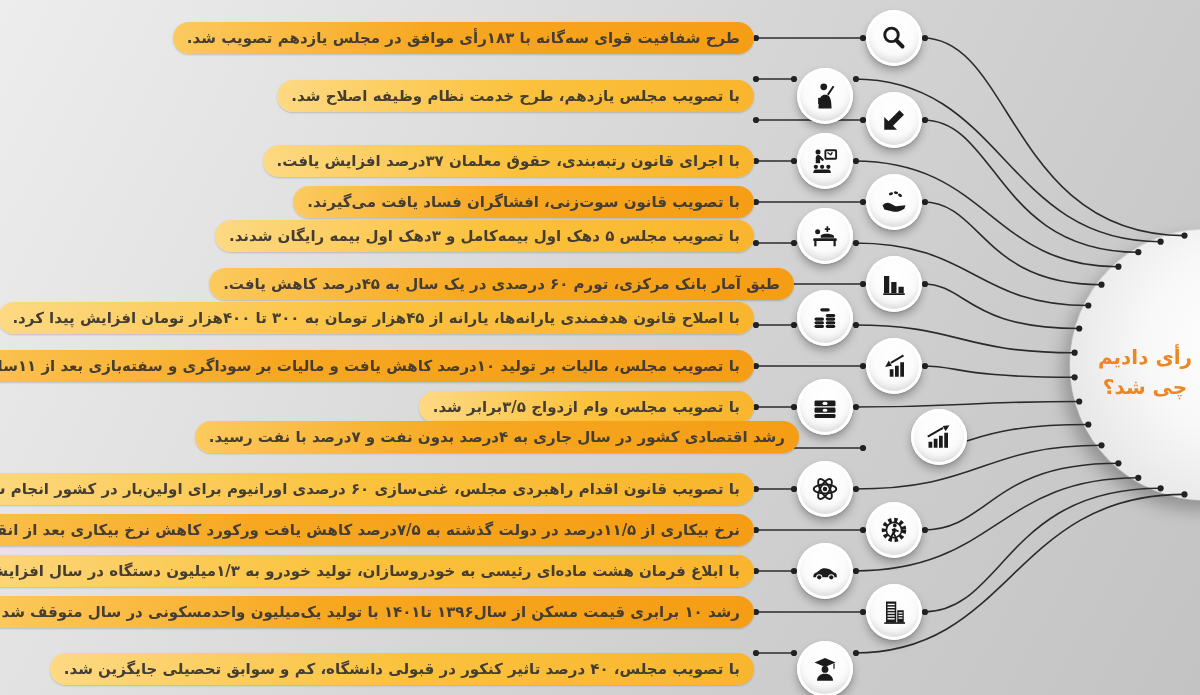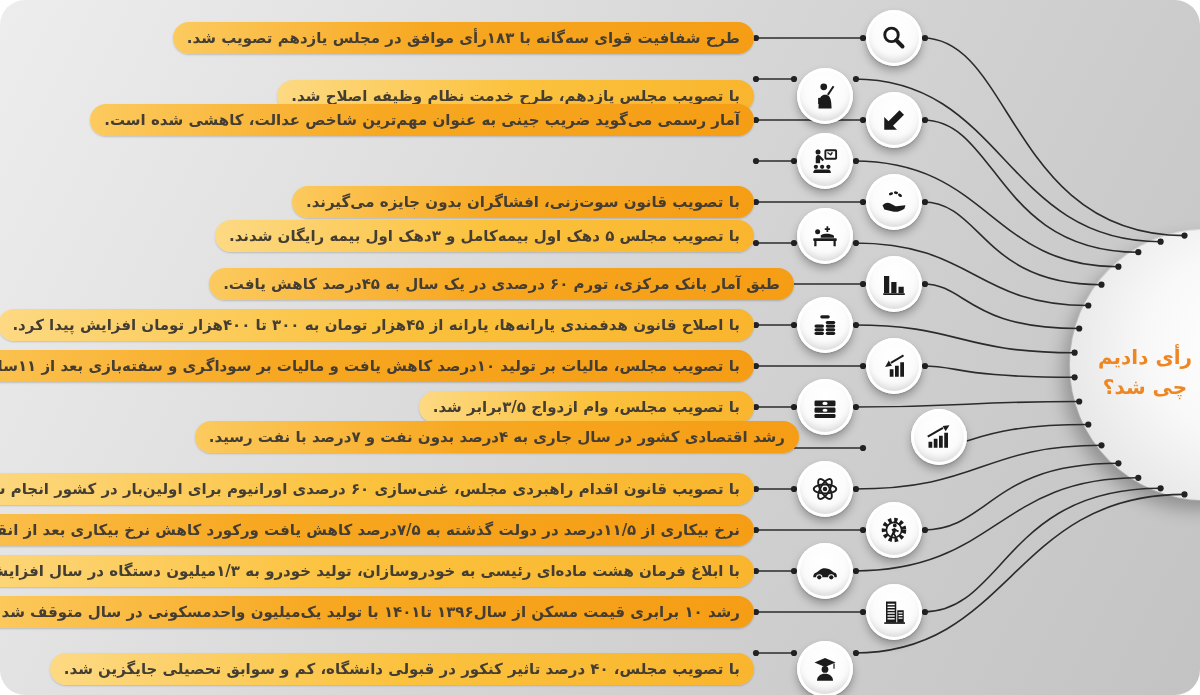--- a/index.html
+++ b/index.html
@@ -1,20 +1,19 @@
 <!DOCTYPE html>
 <html lang="fa"><head>
 <meta charset="utf-8">
 <style>
   html,body{margin:0;padding:0;}
   #canvas{
     position:relative;width:1200px;height:695px;overflow:hidden;
     background:linear-gradient(118deg,#ededed 0%,#e2e2e2 25%,#d6d6d6 50%,#cccccc 75%,#c3c3c3 100%);
     font-family:"DejaVu Sans",sans-serif;
-    border-radius:25px;
   }
   
   .fact-row{position:absolute;left:0;width:1200px;height:32px;}
   .pill{
     position:absolute;right:446px;top:0;height:32px;border-radius:16px;
     padding:0 14px;display:flex;align-items:center;direction:rtl;white-space:nowrap;
     box-shadow:0 1px 2px rgba(0,0,0,.18);
   }
   .tone-a{background:linear-gradient(90deg,#fcca5e 0%,#f7a720 45%,#f59d15 100%);}
   .tone-b{background:linear-gradient(90deg,#fdd983 0%,#fbc23e 50%,#f9b52d 100%);}
@@ -161,46 +160,46 @@
     <div class="icon-badge" style="left: 797px; top: -12px;">
           <svg viewBox="0 0 24 24" fill="#1b1b1b">
             <circle cx="11" cy="4.6" r="2.7"></circle>
             <path d="M6.8 22c0-5.5.9-8.6 2.4-10l1.8-1h2.4l1.6 1c1.5 1.4 2.2 4.5 2.2 10z"></path>
             <path d="M13.6 10.6l4.6-6.9 1.3.9-4.6 6.9z"></path>
             <path d="M6.5 13.5h2v5h-2z"></path>
           </svg>
         </div>
   </div>
       <div class="fact-row" style="top: 104px;">
-    <div class="pill tone-a">
-      <span class="pill-text">آمار رسمی می‌گوید ضریب جینی به عنوان مهم‌ترین شاخص عدالت، کاهشی شده است.</span>
-    </div>
     <div class="icon-badge" style="left: 866px; top: -12px;">
           <svg viewBox="0 0 24 24" fill="#1b1b1b">
             <path d="M4.2 19.8V9.6l3.4 3.4 8.8-8.8 3.6 3.6-8.8 8.8 3.2 3.2z"></path>
           </svg>
         </div>
   </div>
       <div class="fact-row" style="top: 145px;">
+    <div class="pill tone-b">
+      <span class="pill-text">با اجرای قانون رتبه‌بندی، حقوق معلمان ۳۷درصد افزایش یافت.</span>
+    </div>
     <div class="icon-badge" style="left: 797px; top: -12px;">
           <svg viewBox="0 0 24 24" fill="#1b1b1b">
             <rect x="12.3" y="3.4" width="8.6" height="6.8" rx="0.6" fill="none" stroke="#1b1b1b" stroke-width="1.5"></rect>
             <path d="M14 5.2l3 2.2M17.9 5l-1.6 2.4" stroke="#1b1b1b" stroke-width="1.1" fill="none"></path>
             <circle cx="6.4" cy="4.8" r="2"></circle>
             <path d="M4.6 13.8V9.4c0-1.3.9-2.2 1.9-2.2.9 0 1.5.4 2.2 1.2l2.5 2.6-1.1 1.1-2-1.7v3.4z"></path>
             <circle cx="4.7" cy="16.6" r="1.7"></circle>
             <circle cx="9.7" cy="16.6" r="1.7"></circle>
             <circle cx="14.7" cy="16.6" r="1.7"></circle>
             <path d="M2.6 21.6c0-1.9.9-2.9 2.1-2.9h9.9c1.2 0 2.1 1 2.1 2.9z"></path>
           </svg>
         </div>
   </div>
       <div class="fact-row" style="top: 186px;">
     <div class="pill tone-a">
-      <span class="pill-text">با تصویب قانون سوت‌زنی، افشاگران بدون جایزه می‌گیرند.</span>
+      <span class="pill-text">با تصویب قانون سوت‌زنی، افشاگران فساد یافت می‌گیرند.</span>
     </div>
     <div class="icon-badge" style="left: 866px; top: -12px;">
           <svg viewBox="0 0 24 24" fill="#1b1b1b">
             <ellipse cx="9.6" cy="5.4" rx="1.7" ry="1.1" transform="rotate(-18 9.6 5.4)"></ellipse>
             <ellipse cx="13.6" cy="4.6" rx="1.7" ry="1.1" transform="rotate(10 13.6 4.6)"></ellipse>
             <ellipse cx="16.8" cy="6.6" rx="1.7" ry="1.1" transform="rotate(32 16.8 6.6)"></ellipse>
             <path d="M2.8 14.6c2.2-2 4.3-2.5 6.3-1.4l4.2 2.1c2.8.1 4.9-.7 7.9-.8l-.9 2.8c-3 2-6.1 2.9-9.3 2.3l-6.7-1.6z"></path>
           </svg>
         </div>
   </div>
@@ -224,21 +223,21 @@
     </div>
     <div class="icon-badge" style="left: 866px; top: -12px;">
           <svg viewBox="0 0 24 24" fill="#1b1b1b">
             <rect x="4" y="5.6" width="4.2" height="13.6"></rect>
             <rect x="9.8" y="10.4" width="4.2" height="8.8"></rect>
             <rect x="15.6" y="14.2" width="4.2" height="5"></rect>
             <rect x="3.4" y="19.4" width="17.2" height="1.4"></rect>
           </svg>
         </div>
   </div>
-      <div class="fact-row" style="top: 309px;">
+      <div class="fact-row" style="top: 302px;">
     <div class="pill tone-b">
       <span class="pill-text">با اصلاح قانون هدفمندی یارانه‌ها، یارانه از ۴۵هزار تومان به ۳۰۰ تا ۴۰۰هزار تومان افزایش پیدا کرد.</span>
     </div>
     <div class="icon-badge" style="left: 797px; top: -12px;">
           <svg viewBox="0 0 24 24" fill="#1b1b1b">
             <rect x="3.6" y="17.4" width="7.6" height="2.5" rx="1.25"></rect>
             <rect x="3.6" y="14.5" width="7.6" height="2.5" rx="1.25"></rect>
             <rect x="3.6" y="11.6" width="7.6" height="2.5" rx="1.25"></rect>
             <rect x="12.6" y="17.4" width="7.6" height="2.5" rx="1.25"></rect>
             <rect x="12.6" y="14.5" width="7.6" height="2.5" rx="1.25"></rect>

